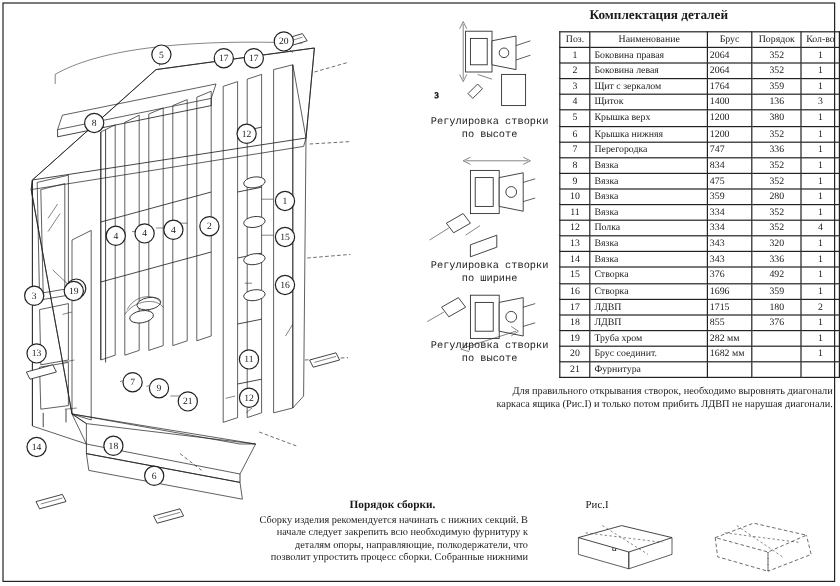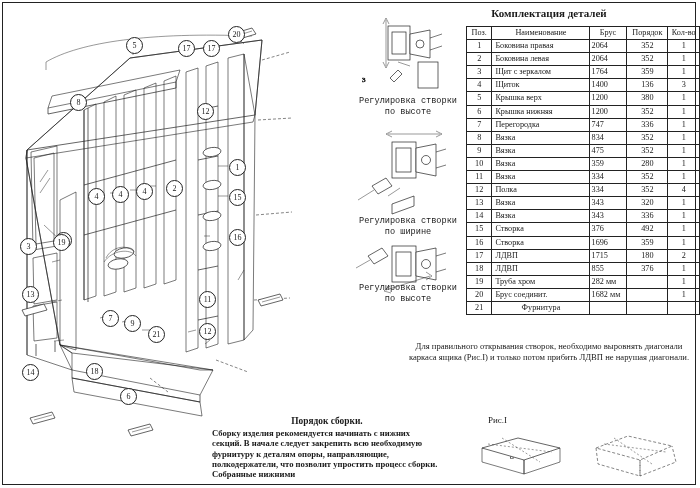--- a/index.html
+++ b/index.html
@@ -25,44 +25,44 @@
   }
   table.parts th, table.parts td{
     border:1px solid #222;padding:0 2px;height:12.1px;line-height:12.1px;
   }
   table.parts th{font-weight:normal;text-align:center;}
   .c-pos{width:22px;text-align:center;}
   .c-name{width:104px;text-align:left;padding-left:3px!important;}
   .c-len{width:38px;}
   .c-wid{width:38px;text-align:center;}
   .c-qty{width:30px;text-align:center;}
-  .span-name{text-align:center;}
+  .span-name{text-align:left;}
 
   
   .note{
-    position:absolute;left:404px;top:341px;width:290px;
-    font-size:8.6px;line-height:11px;text-align:center;
+    position:absolute;left:404px;top:320px;width:290px;
+    font-size:8.6px;line-height:11px;text-align:right;
   }
 
   
   .adj{
     position:absolute;font-size:8.6px;line-height:10.5px;text-align:center;width:120px;font-family:Liberation Mono, monospace;
   }
   .adj1{left:348px;top:96px;}
   .adj2{left:348px;top:216px;}
   .adj3{left:348px;top:283px;}
 
   
   .assembly-title{
     position:absolute;left:222px;top:416px;width:210px;
     text-align:center;font-weight:bold;font-size:9.4px;
   }
   .assembly-body{
     position:absolute;left:212px;top:428px;width:228px;
-    font-size:8.6px;line-height:10.3px;text-align:left;font-weight:bold;
+    font-size:8.6px;line-height:10.3px;text-align:right;
   }
 
   
   .fig-caption{
     position:absolute;left:488px;top:415px;font-size:9px;
   }
   .fig-ab{position:absolute;left:510px;top:452px;font-size:8.4px;font-style:italic;}
 
   
   .cal{

